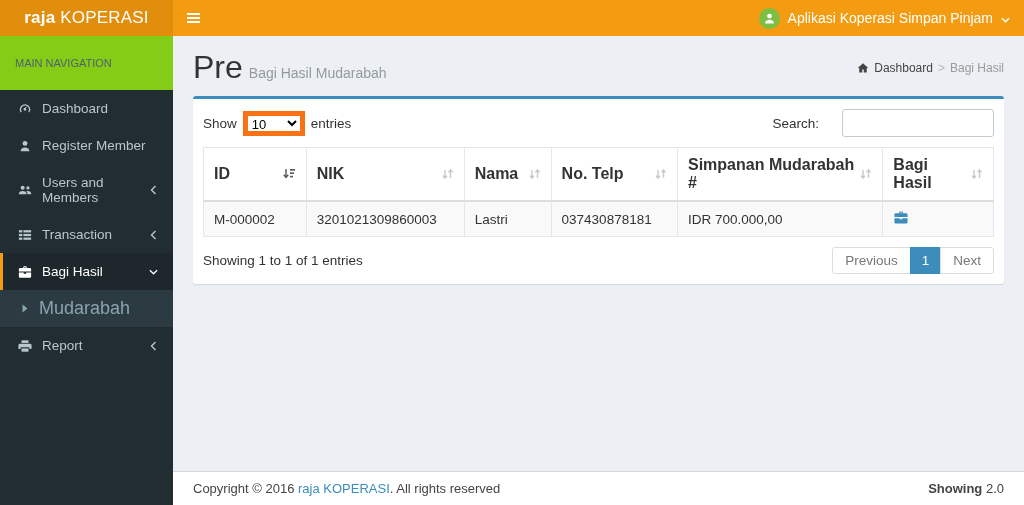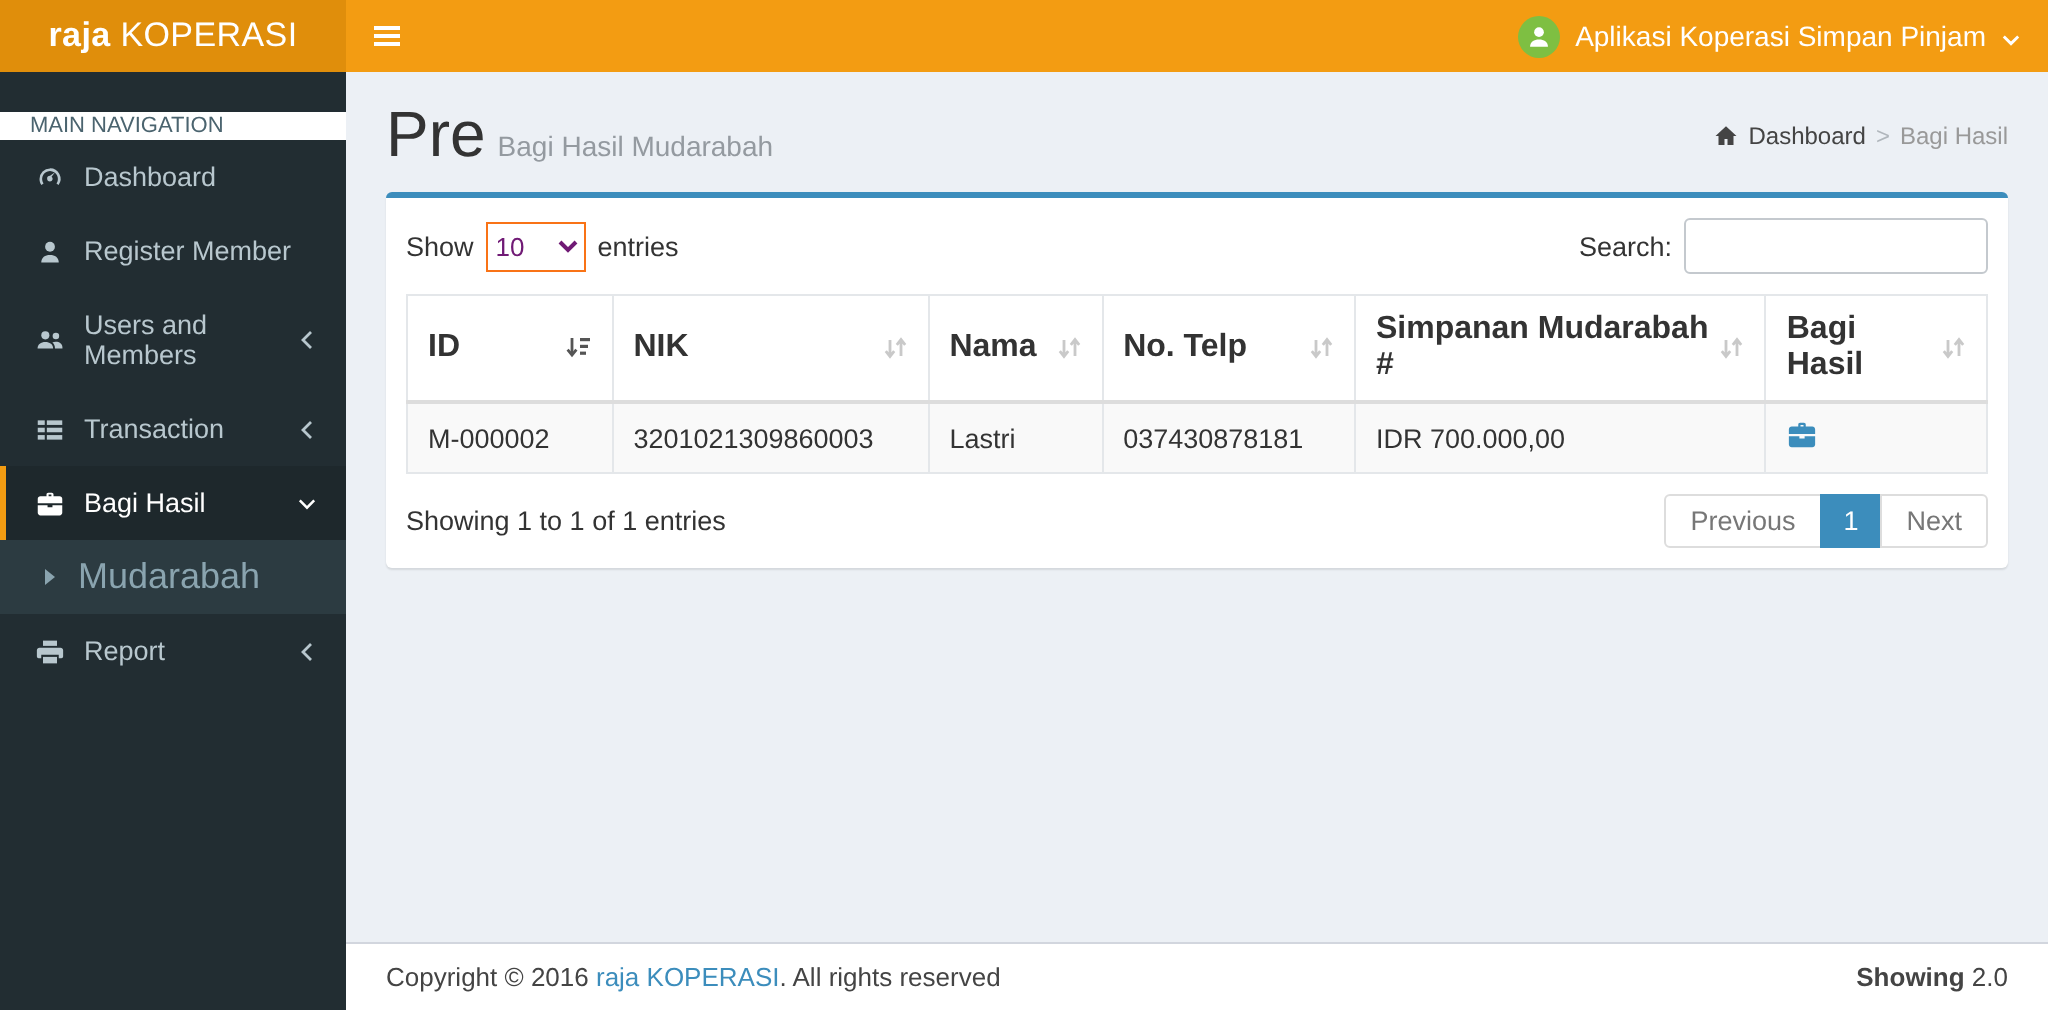--- a/index.html
+++ b/index.html
@@ -13,21 +13,21 @@
   .logo b { font-weight:bold; }
   .hamburger { width:40px; height:36px; display:flex; flex-direction:column; justify-content:center; align-items:center; gap:2px; cursor:pointer; }
   .hamburger span { display:block; width:13px; height:2px; background:#fff; }
   .nav-right { margin-left:auto; display:flex; align-items:center; padding:0 14px; gap:8px; color:#fff; cursor:pointer; }
   .avatar { width:21px; height:21px; border-radius:50%; background:#7ebf42; display:flex; align-items:center; justify-content:center; }
   .avatar svg { width:13px; height:13px; fill:#fff; }
   .nav-right .caret svg { width:9px; height:6px; stroke:#fff; fill:none; stroke-width:1.6; }
 
   
   .sidebar { position:absolute; top:36px; left:0; bottom:0; width:173px; background:#222d32; }
-  .sidebar-section { background:#ffffff; color:#4b646f; font-size:11px; padding:1px 15px;margin-top:20px; }
+  .sidebar-section { background:#84cc16; color:#4b646f; font-size:11px; padding:21px 15px; }
   .nav-item { display:flex; align-items:center; padding:11px 15px; color:#b8c7ce; font-size:13.5px; cursor:pointer; border-left:3px solid transparent; }
   .nav-item .icon { width:15px; height:14px; margin-right:9px; flex:none; }
   .nav-item .icon svg { width:14px; height:14px; fill:currentColor; display:block; }
   .nav-item .chev { margin-left:auto; }
   .nav-item .chev svg { width:9px; height:10px; stroke:currentColor; fill:none; stroke-width:1.4; display:block; }
   .nav-item.active { background:#1e282c; color:#fff; border-left-color:#f39c12; }
   .nav-sub { display:flex; align-items:center; background:#2c3b41; color:#8aa4af; font-size:18px; padding:8px 15px 8px 22px; cursor:pointer; }
   .nav-sub .caret-right { width:6px; height:9px; margin-right:11px; }
   .nav-sub .caret-right svg { width:6px; height:9px; fill:currentColor; display:block; }
 
@@ -42,22 +42,22 @@
   .breadcrumb .icon svg { width:12px; height:12px; fill:#444; display:block; }
   .breadcrumb .sep { color:#b0b6bc; }
   .breadcrumb .current { color:#999; }
 
   
   .box { margin:0 20px; background:#fff; border-top:3px solid #3c8dbc; border-radius:3px; box-shadow:0 1px 1px rgba(0,0,0,.1); }
   .box-body { padding:10px; }
 
   .dt-controls { display:flex; align-items:center; justify-content:space-between; margin-bottom:10px; }
   .dt-length { display:flex; align-items:center; gap:6px; font-size:13.5px; color:#333; }
-  .dt-length select { width:50px; height:25px; border:1px solid #f97316; background:#fff; font-size:13px; color:#701a75; font-family:"Liberation Sans", sans-serif; }
-  .dt-search { display:flex; align-items:center; gap:6px; font-size:13.5px; color:#333; }
+  .dt-length select { width:62px; height:25px; border:5px solid #f97316; background:#fff; font-size:13px; color:#000000; font-family:"Liberation Sans", sans-serif; }
+  .dt-search { display:flex; align-items:center; gap:23px; font-size:13.5px; color:#333; }
   .dt-search input { width:152px; height:28px; border:1px solid #c4c9ce; border-radius:3px; padding:0 8px; font-size:13px; font-family:"Liberation Sans", sans-serif; }
 
   table.dt { width:100%; border-collapse:collapse; font-size:13.5px; }
   table.dt th, table.dt td { border:1px solid #e4e7ea; padding:8px 10px; text-align:left; }
   table.dt th { font-weight:bold; color:#333; font-size:16px; border-bottom:2px solid #ddd; }
   table.dt tbody tr { background:#f9f9f9; }
   table.dt th .th-inner { display:flex; align-items:center; justify-content:space-between; gap:4px; }
   .sort svg { display:block; }
   table.dt col.c1 { width:13%; } table.dt col.c2 { width:20%; } table.dt col.c3 { width:11%; }
   table.dt col.c4 { width:16%; } table.dt col.c5 { width:26%; } table.dt col.c6 { width:14%; }

